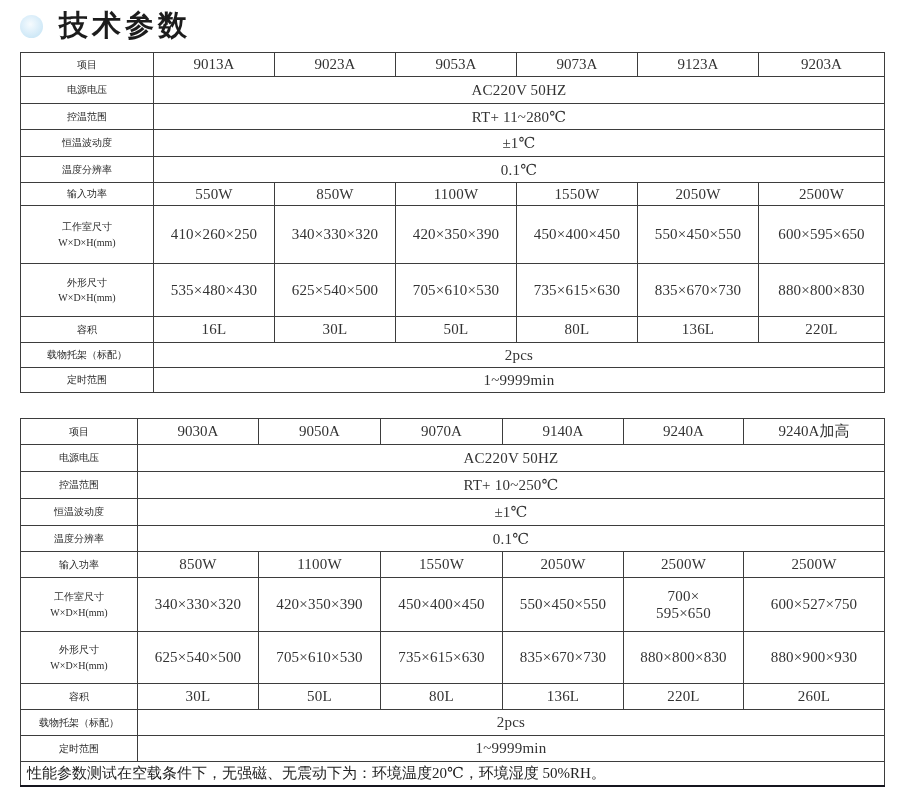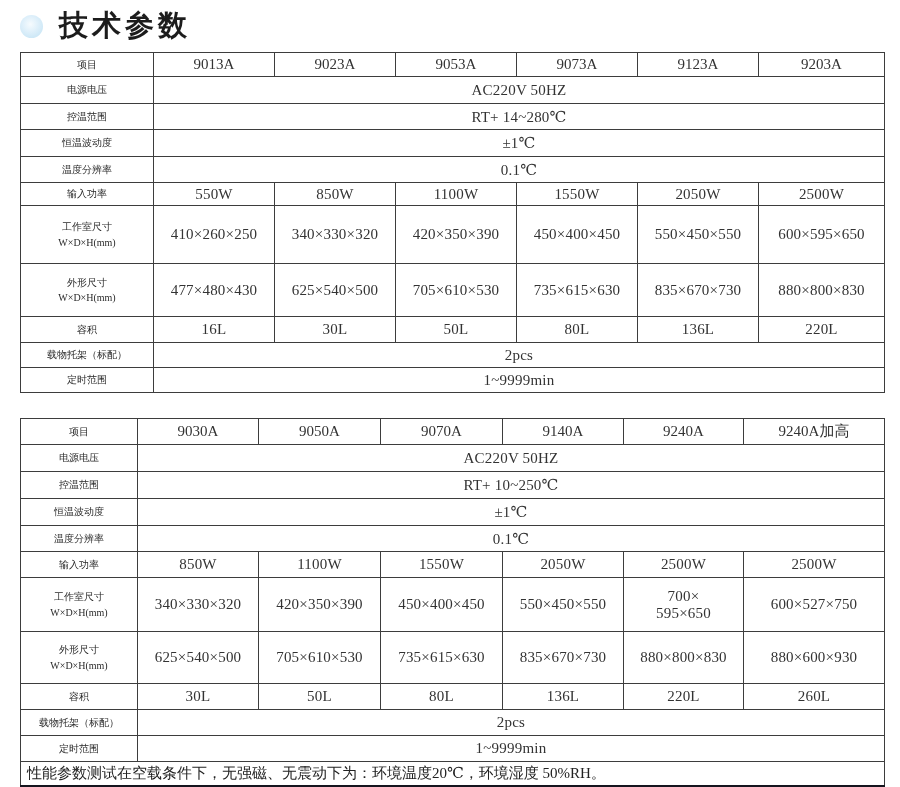--- a/index.html
+++ b/index.html
@@ -74,21 +74,21 @@
           <tr style="height: 27px;">
             <td class="lbl">
               <div>电源电压</div>
             </td>
             <td colspan="6" class="val">AC220V 50HZ</td>
           </tr>
           <tr style="height: 26px;">
             <td class="lbl">
               <div>控温范围</div>
             </td>
-            <td colspan="6" class="val">RT+ 14~280℃</td>
+            <td colspan="6" class="val">RT+ 11~280℃</td>
           </tr>
           <tr style="height: 27px;">
             <td class="lbl">
               <div>恒温波动度</div>
             </td>
             <td colspan="6" class="val">±1℃</td>
           </tr>
           <tr style="height: 26px;">
             <td class="lbl">
               <div>温度分辨率</div>
@@ -116,21 +116,21 @@
             <td class="val">420×350×390</td>
             <td class="val">450×400×450</td>
             <td class="val">550×450×550</td>
             <td class="val">600×595×650</td>
           </tr>
           <tr style="height: 53px;">
             <td class="lbl">
               <div>外形尺寸</div>
               <div>W×D×H(mm)</div>
             </td>
-            <td class="val">477×480×430</td>
+            <td class="val">535×480×430</td>
             <td class="val">625×540×500</td>
             <td class="val">705×610×530</td>
             <td class="val">735×615×630</td>
             <td class="val">835×670×730</td>
             <td class="val">880×800×830</td>
           </tr>
           <tr style="height: 26px;">
             <td class="lbl">
               <div>容积</div>
             </td>
@@ -229,21 +229,21 @@
           <tr style="height: 52px;">
             <td class="lbl">
               <div>外形尺寸</div>
               <div>W×D×H(mm)</div>
             </td>
             <td class="val">625×540×500</td>
             <td class="val">705×610×530</td>
             <td class="val">735×615×630</td>
             <td class="val">835×670×730</td>
             <td class="val">880×800×830</td>
-            <td class="val">880×600×930</td>
+            <td class="val">880×900×930</td>
           </tr>
           <tr style="height: 26px;">
             <td class="lbl">
               <div>容积</div>
             </td>
             <td class="val">30L</td>
             <td class="val">50L</td>
             <td class="val">80L</td>
             <td class="val">136L</td>
             <td class="val">220L</td>

